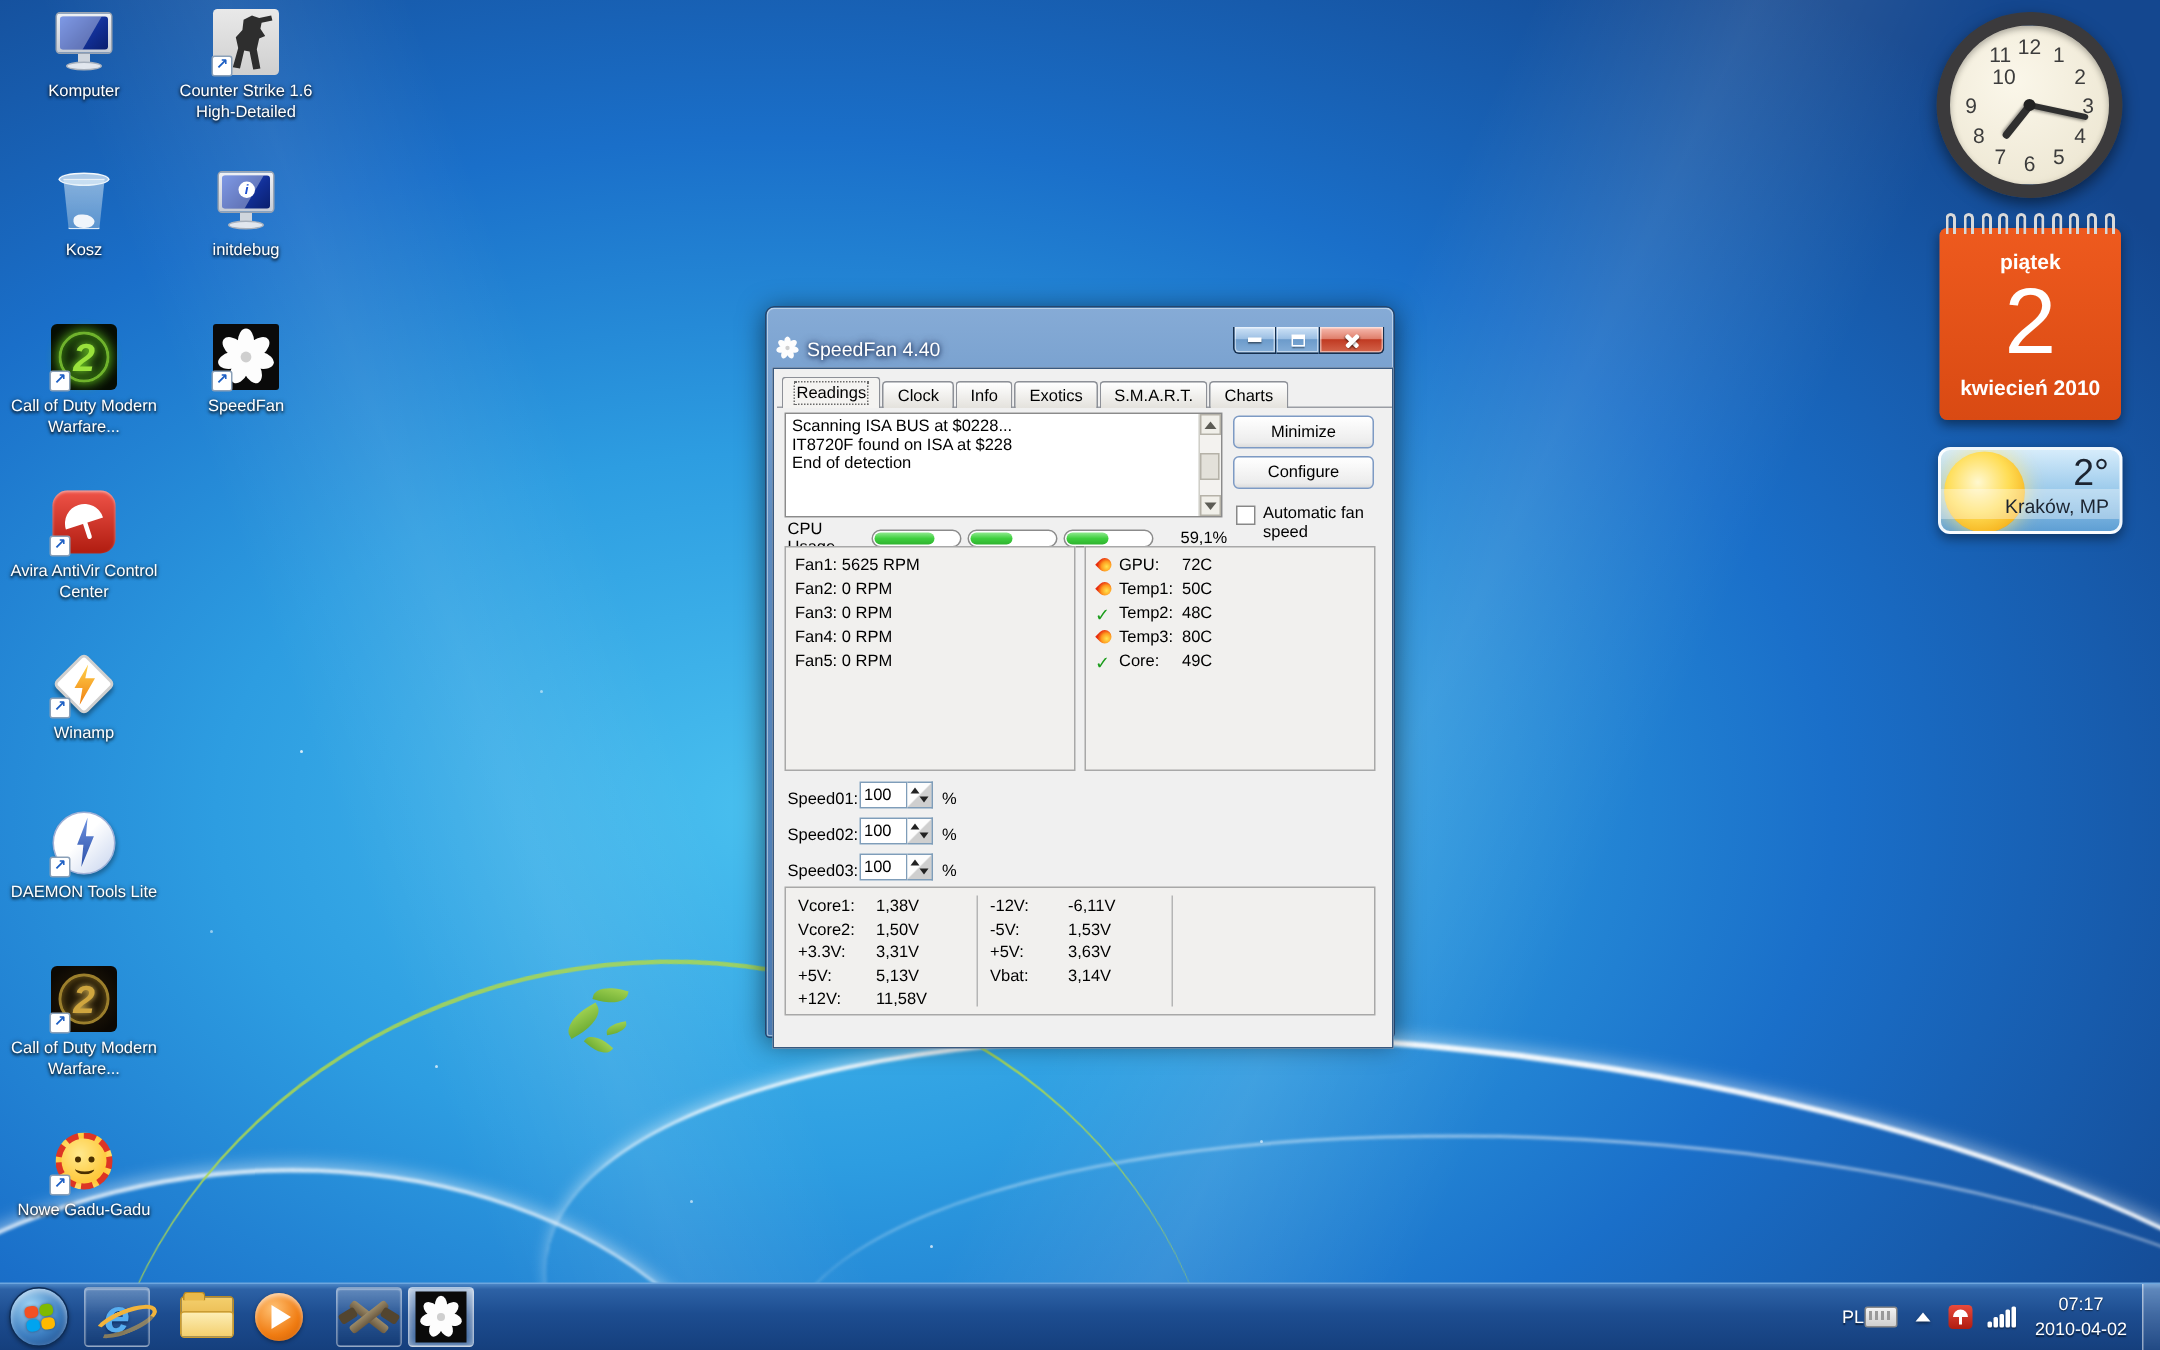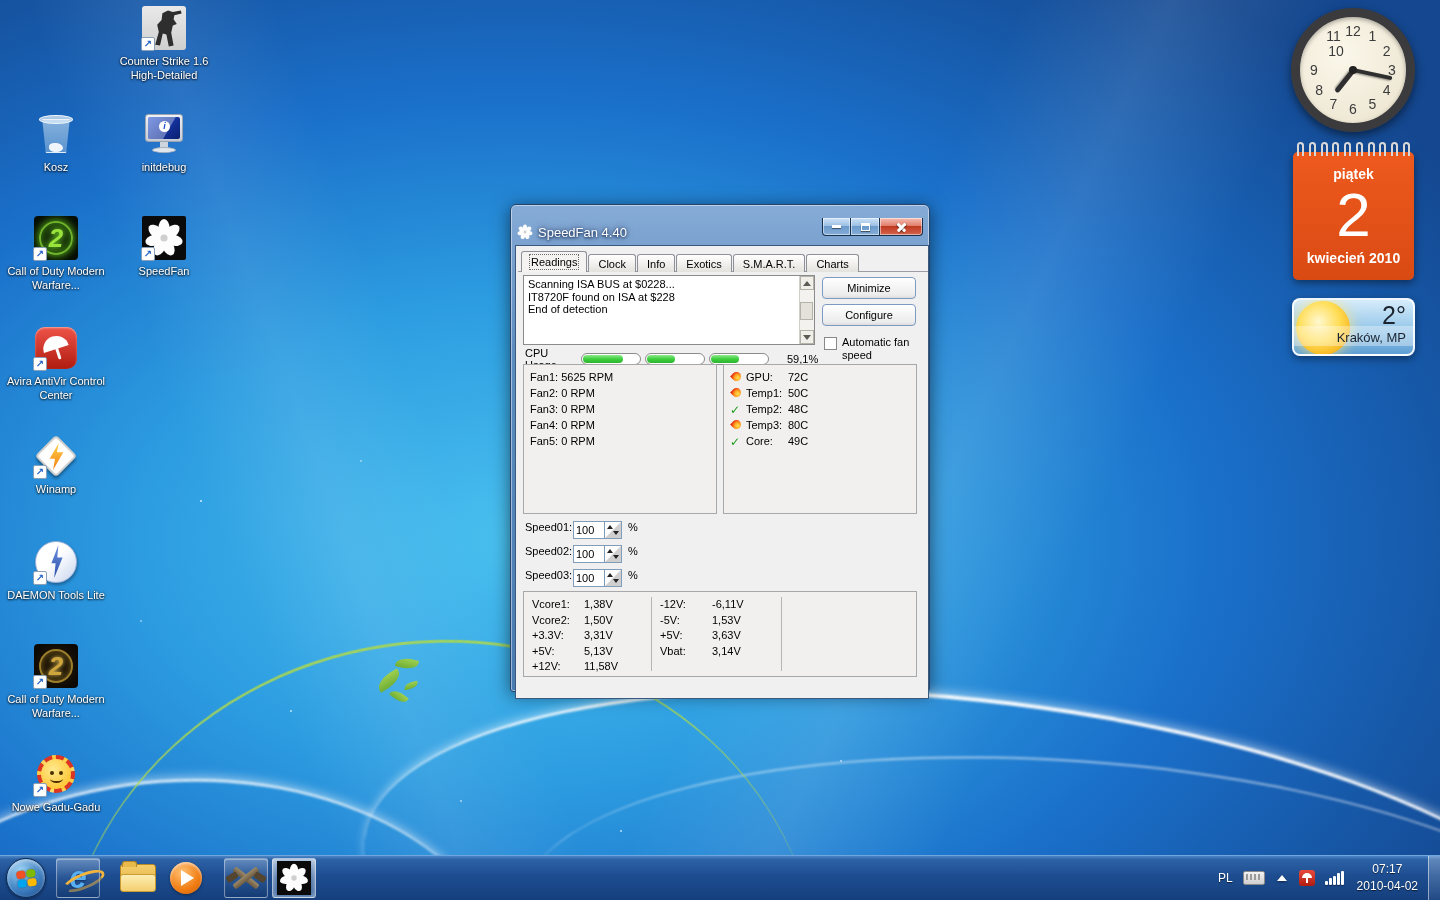--- a/index.html
+++ b/index.html
@@ -165,21 +165,21 @@
   .panel-temps { left:207px; top:118px; width:194px; height:150px; padding:4px 6px; }
   .frow { line-height:16px; }
   .trow { line-height:16px; display:flex; align-items:center; }
   .t-ic { width:13px; height:13px; margin-right:3px; position:relative; flex:none; }
   .t-ic.hot::before { content:""; position:absolute; left:2px; top:1px; width:9px; height:9px;
     background:radial-gradient(circle at 50% 70%, #ffe34d 0%, #ff9a1f 45%, #e82c0c 80%);
     border-radius:0 50% 50% 50%; transform:rotate(-45deg); }
   .t-ic.ok::before { content:"✓"; position:absolute; left:0; top:-1px; color:#1a9c1a; font-weight:bold; font-size:12px; }
   .t-lbl { width:42px; }
 
-  .speed-row { position:absolute; left:9px; display:flex; align-items:flex-start; height:18px; }
+  .speed-row { position:absolute; left:9px; display:flex; align-items:flex-end; height:18px; }
   .sp1 { top:275px; } .sp2 { top:299px; } .sp3 { top:323px; }
   .sp-lbl { width:48px; }
   .sp-input { width:32px; height:18px; border:1px solid #7f9db9; font-size:11px; font-family:inherit; padding:0 2px; }
   .spinner { width:17px; height:18px; border:1px solid #7f9db9; border-left:none; position:relative;
     background:linear-gradient(135deg,#fdfdfd 48%,#cfcfcf 52%); }
   .spinner .u { position:absolute; left:2px; top:3px; width:0; height:0; border-left:3px solid transparent; border-right:3px solid transparent; border-bottom:4px solid #222; }
   .spinner .d { position:absolute; right:2px; bottom:3px; width:0; height:0; border-left:3px solid transparent; border-right:3px solid transparent; border-top:4px solid #222; }
   .sp-unit { margin-left:6px; }
 
   .panel-volts { left:7px; top:345px; width:394px; height:86px; display:flex; padding:5px 0; }
@@ -265,21 +265,21 @@
 
   .pistols { position:relative; width:36px; height:32px; }
   .gun { position:absolute; left:3px; top:13px; width:30px; height:6px; background:linear-gradient(#9b8a68,#6b5a41); border-radius:2px; }
   .gun::after { content:""; position:absolute; width:7px; height:12px; background:#53452f; border-radius:2px; }
   .gun.g1 { transform:rotate(38deg); } .gun.g1::after { left:0; top:5px; transform:rotate(20deg); }
   .gun.g2 { transform:rotate(-38deg); } .gun.g2::after { right:0; top:5px; transform:rotate(-20deg); }
 
   .tb-fan { width:34px; height:34px; background:#0a0a0a; display:flex; align-items:center; justify-content:center; }
 
   .tray { margin-left:auto; display:flex; align-items:center; height:100%; }
-  .tray-lang { color:#fff; font-size:12px; margin-right:10px; text-shadow:0 1px 1px rgba(0,0,0,.6); }
+  .tray-lang { color:#fff; font-size:12px; text-shadow:0 1px 1px rgba(0,0,0,.6); }
   .kbd-icon { width:22px; height:14px; background:linear-gradient(#f2f2f2,#cfcfcf); border-radius:2px; margin-right:12px;
     border:1px solid #8a8a8a; position:relative; }
   .kbd-icon::before { content:""; position:absolute; left:2px; top:2px; right:2px; bottom:4px;
     background:repeating-linear-gradient(90deg,#9a9a9a 0 2px, transparent 2px 4px); }
   .tray-chevron { width:0; height:0; border-left:5px solid transparent; border-right:5px solid transparent;
     border-bottom:6px solid #fff; margin-right:12px; filter:drop-shadow(0 1px 1px rgba(0,0,0,.5)); }
   .avira-tray { width:16px; height:16px; border-radius:3px; background:linear-gradient(#e84a3c,#b01c10); position:relative; margin-right:10px; }
   .avira-tray .c { position:absolute; left:3px; top:3px; width:10px; height:5px; background:#fff; border-radius:10px 10px 0 0; }
   .avira-tray .s { position:absolute; left:7px; top:8px; width:2px; height:5px; background:#fff; }
   .signal { display:flex; align-items:flex-end; height:14px; margin-right:12px; }
@@ -301,20 +301,31 @@
   <div class="swoosh s3"></div>
   <div class="grass"></div>
   <div class="sprout">
     <div class="leaf l1"></div>
       <div class="leaf l2"></div>
       <div class="leaf l3"></div>
       <div class="leaf l4"></div>
   </div>
   <div class="sparkles"></div>
 
+  <div class="desk-icon" style="left:3px;top:4px">
+    <div class="art">
+        <div class="monitor">
+          <div class="case"></div>
+          <div class="scr"></div>
+          <div class="stand"></div>
+          <div class="base"></div>
+        </div>
+      </div>
+    <span class="lbl">Komputer</span>
+  </div>
   <div class="desk-icon" style="left:111px;top:4px">
     <div class="art">
         <div class="cs-tile">
           <div class="cs-man"></div>
         </div>
         <span class="sc-arrow">↗</span>
       </div>
     <span class="lbl">Counter Strike 1.6 High-Detailed</span>
   </div>
   <div class="desk-icon" style="left:111px;top:110px">

